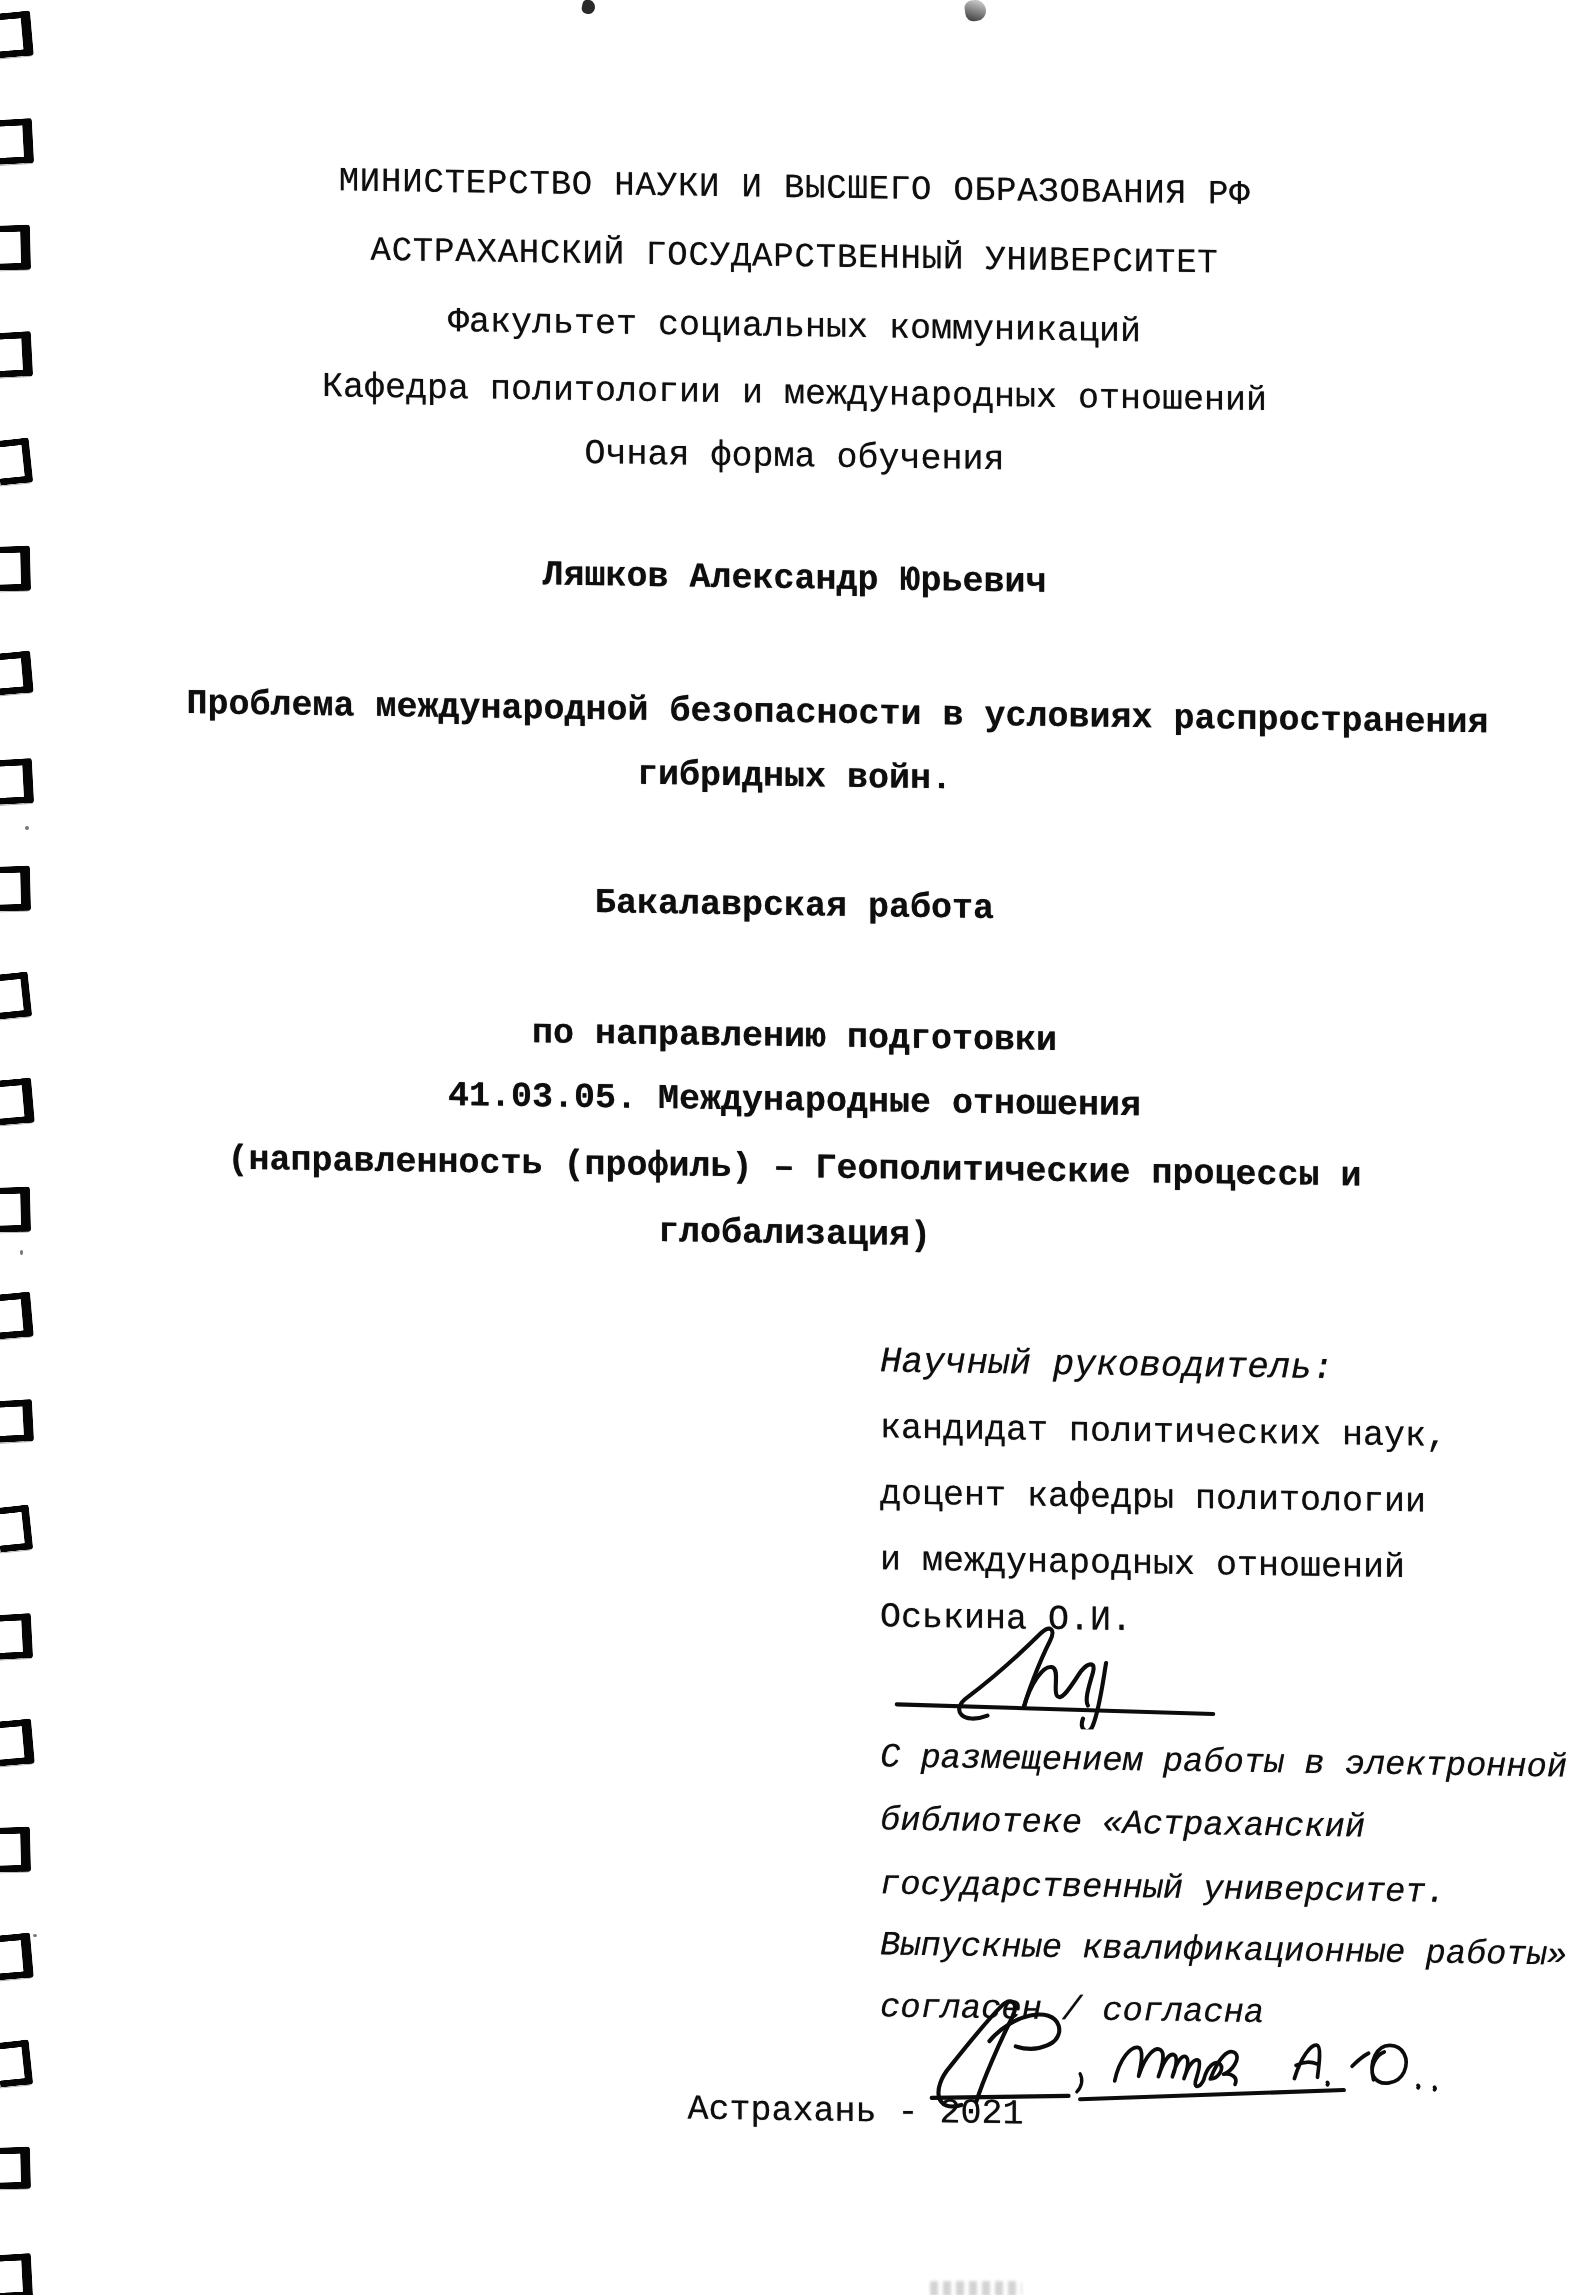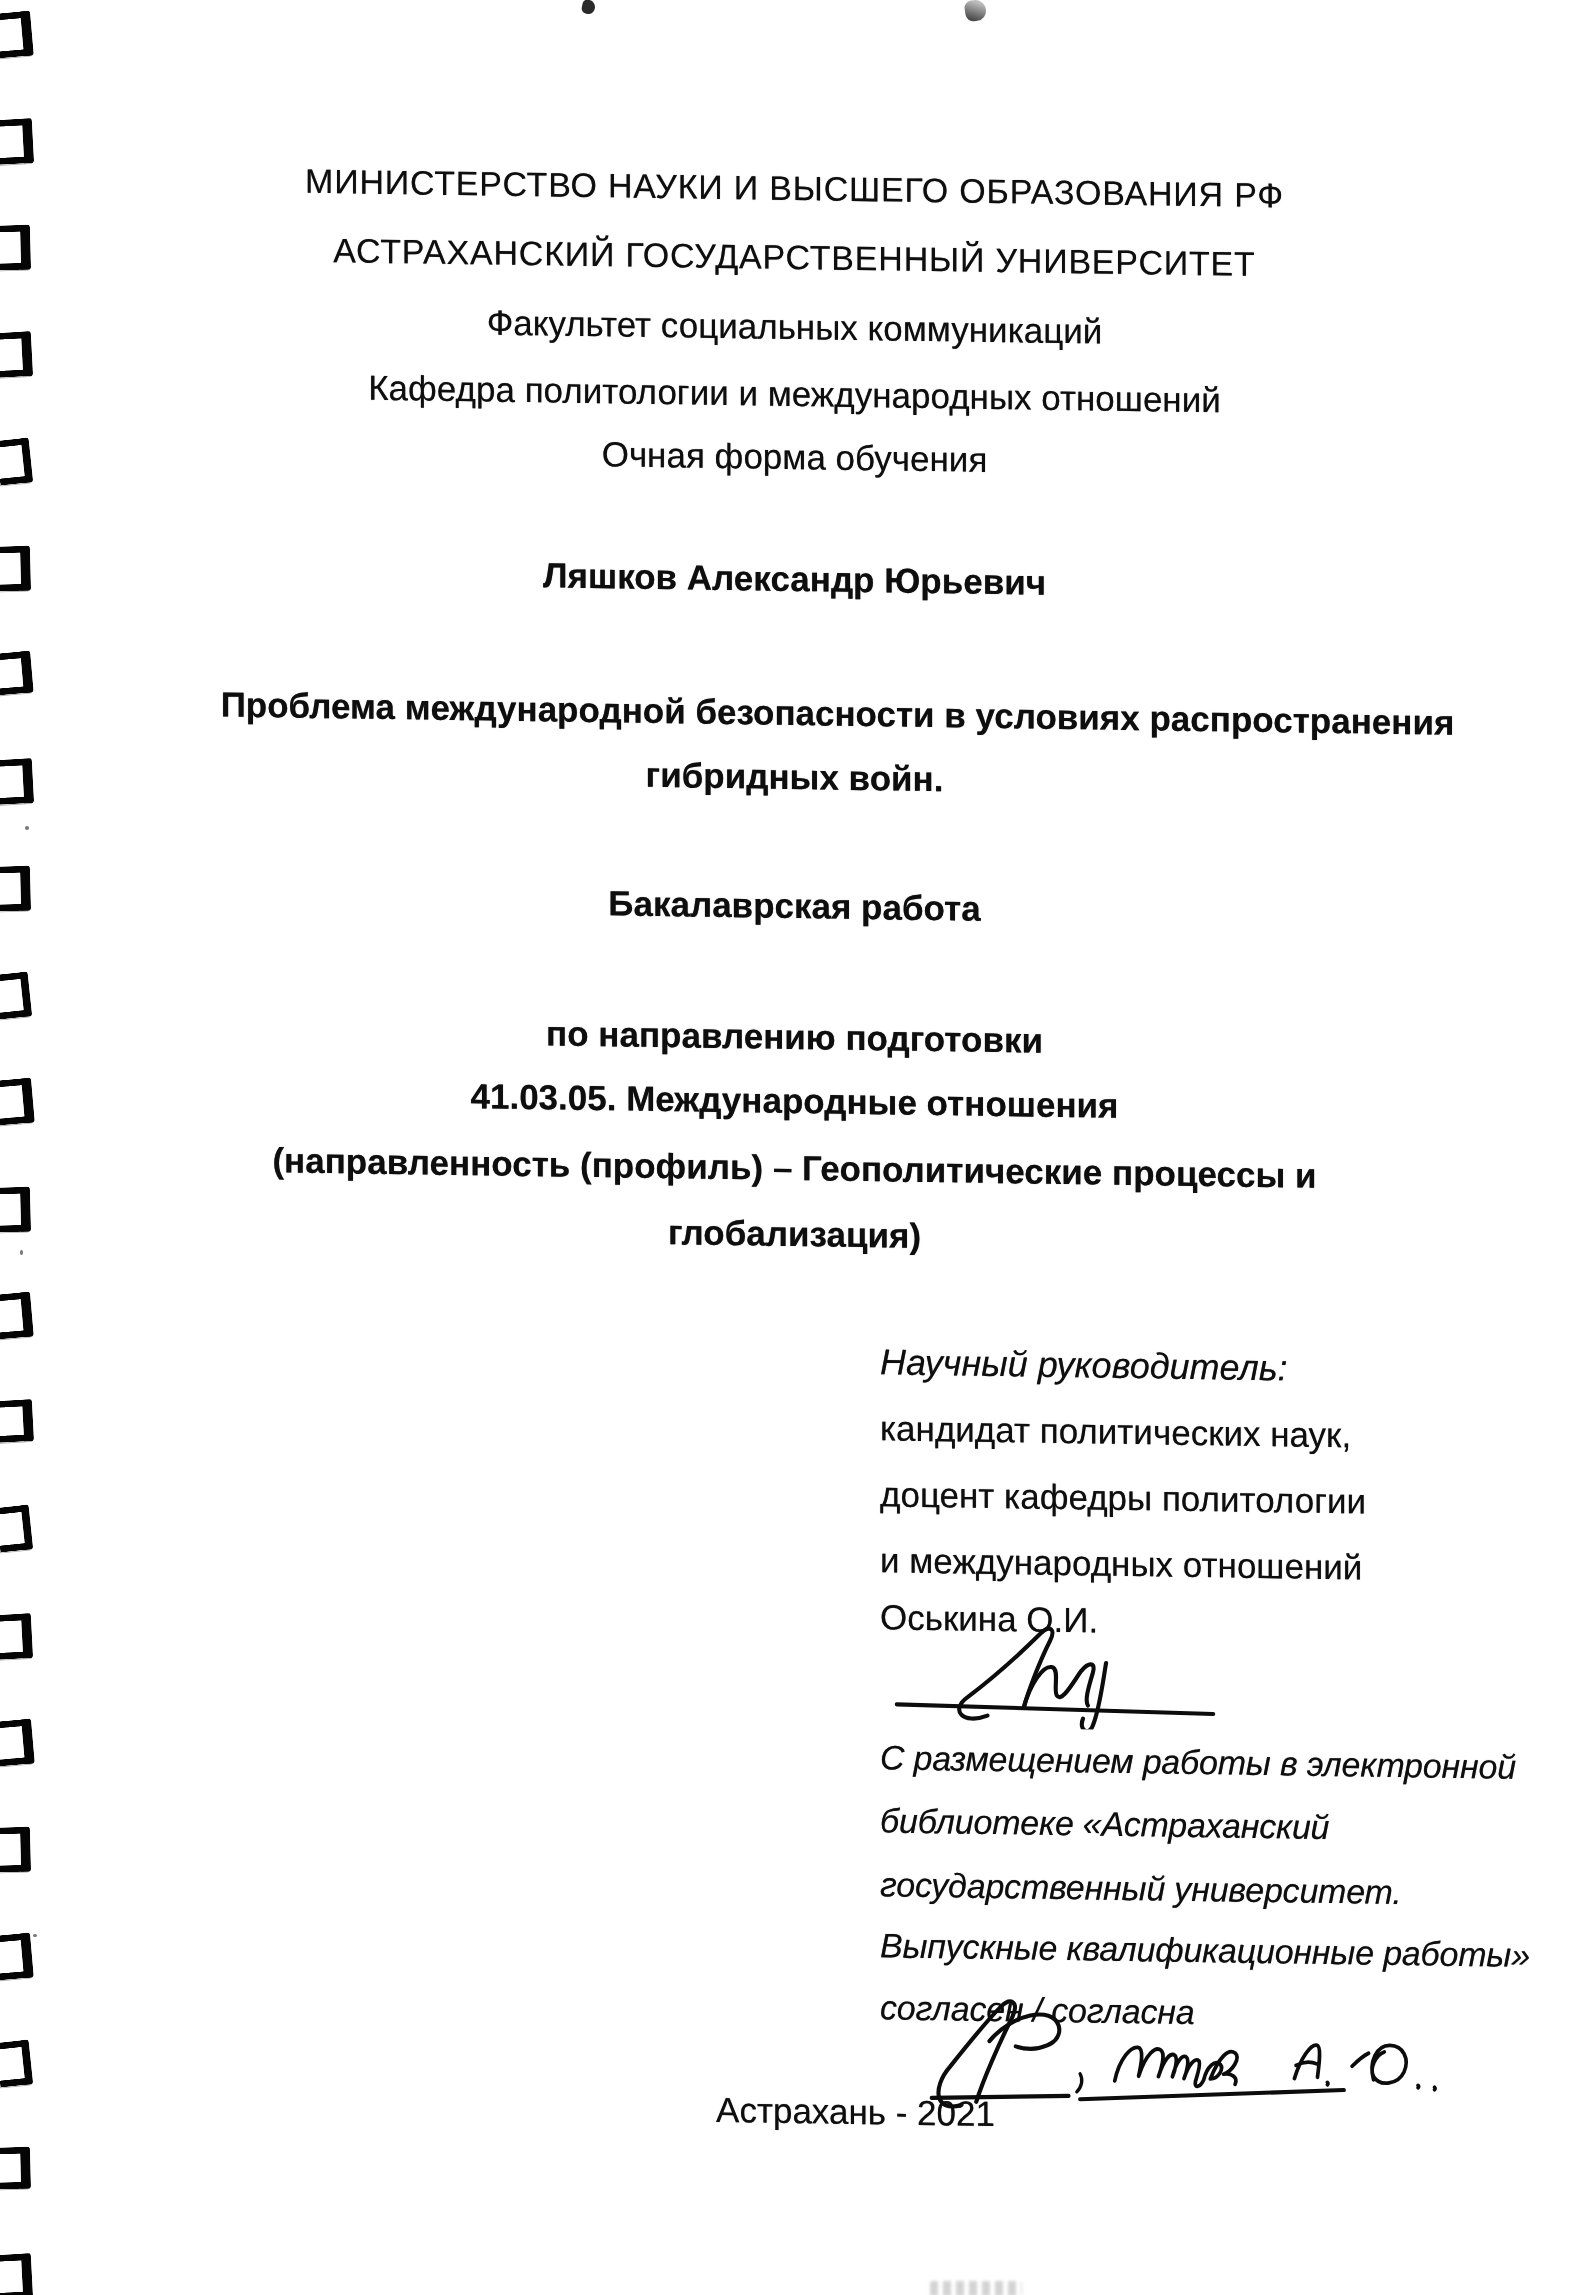--- a/index.html
+++ b/index.html
@@ -1,21 +1,21 @@
 <!DOCTYPE html>
 <html style="font-size:13px"><head>
 <meta charset="utf-8">
 <style>
   html,body{margin:0;padding:0;background:#e8e8e8;}
   .page{
     position:relative;
     width:1590px;height:2295px;
     background:#ffffff;
     overflow:hidden;
-    font-family:Liberation Sans, sans-serif;
+    font-family:Liberation Mono, monospace;
     color:#0e0e0e;
   }
   
   #binding{position:absolute;left:0;top:0;width:58px;height:100%;z-index:3;}
   .bind-mark{
     position:absolute;
     width:25px;height:31px;
     border-top:7.4px solid #050505;
     border-right:10px solid #050505;
     border-bottom:7.4px solid #050505;

